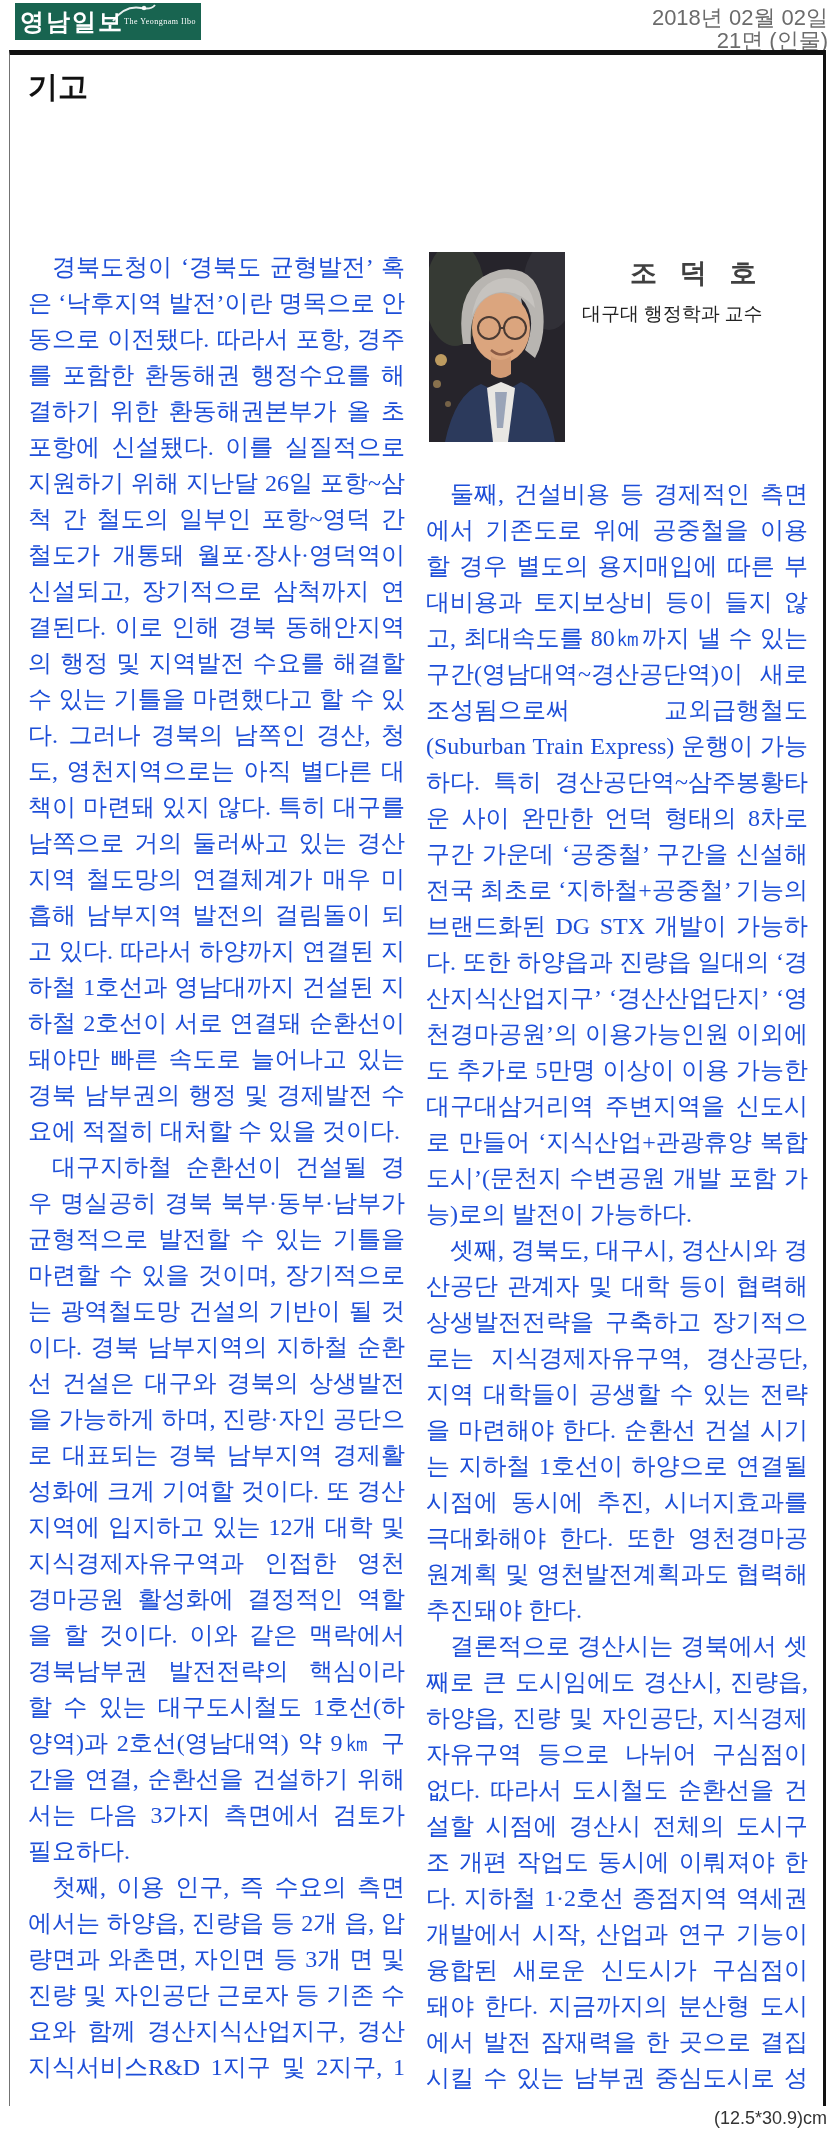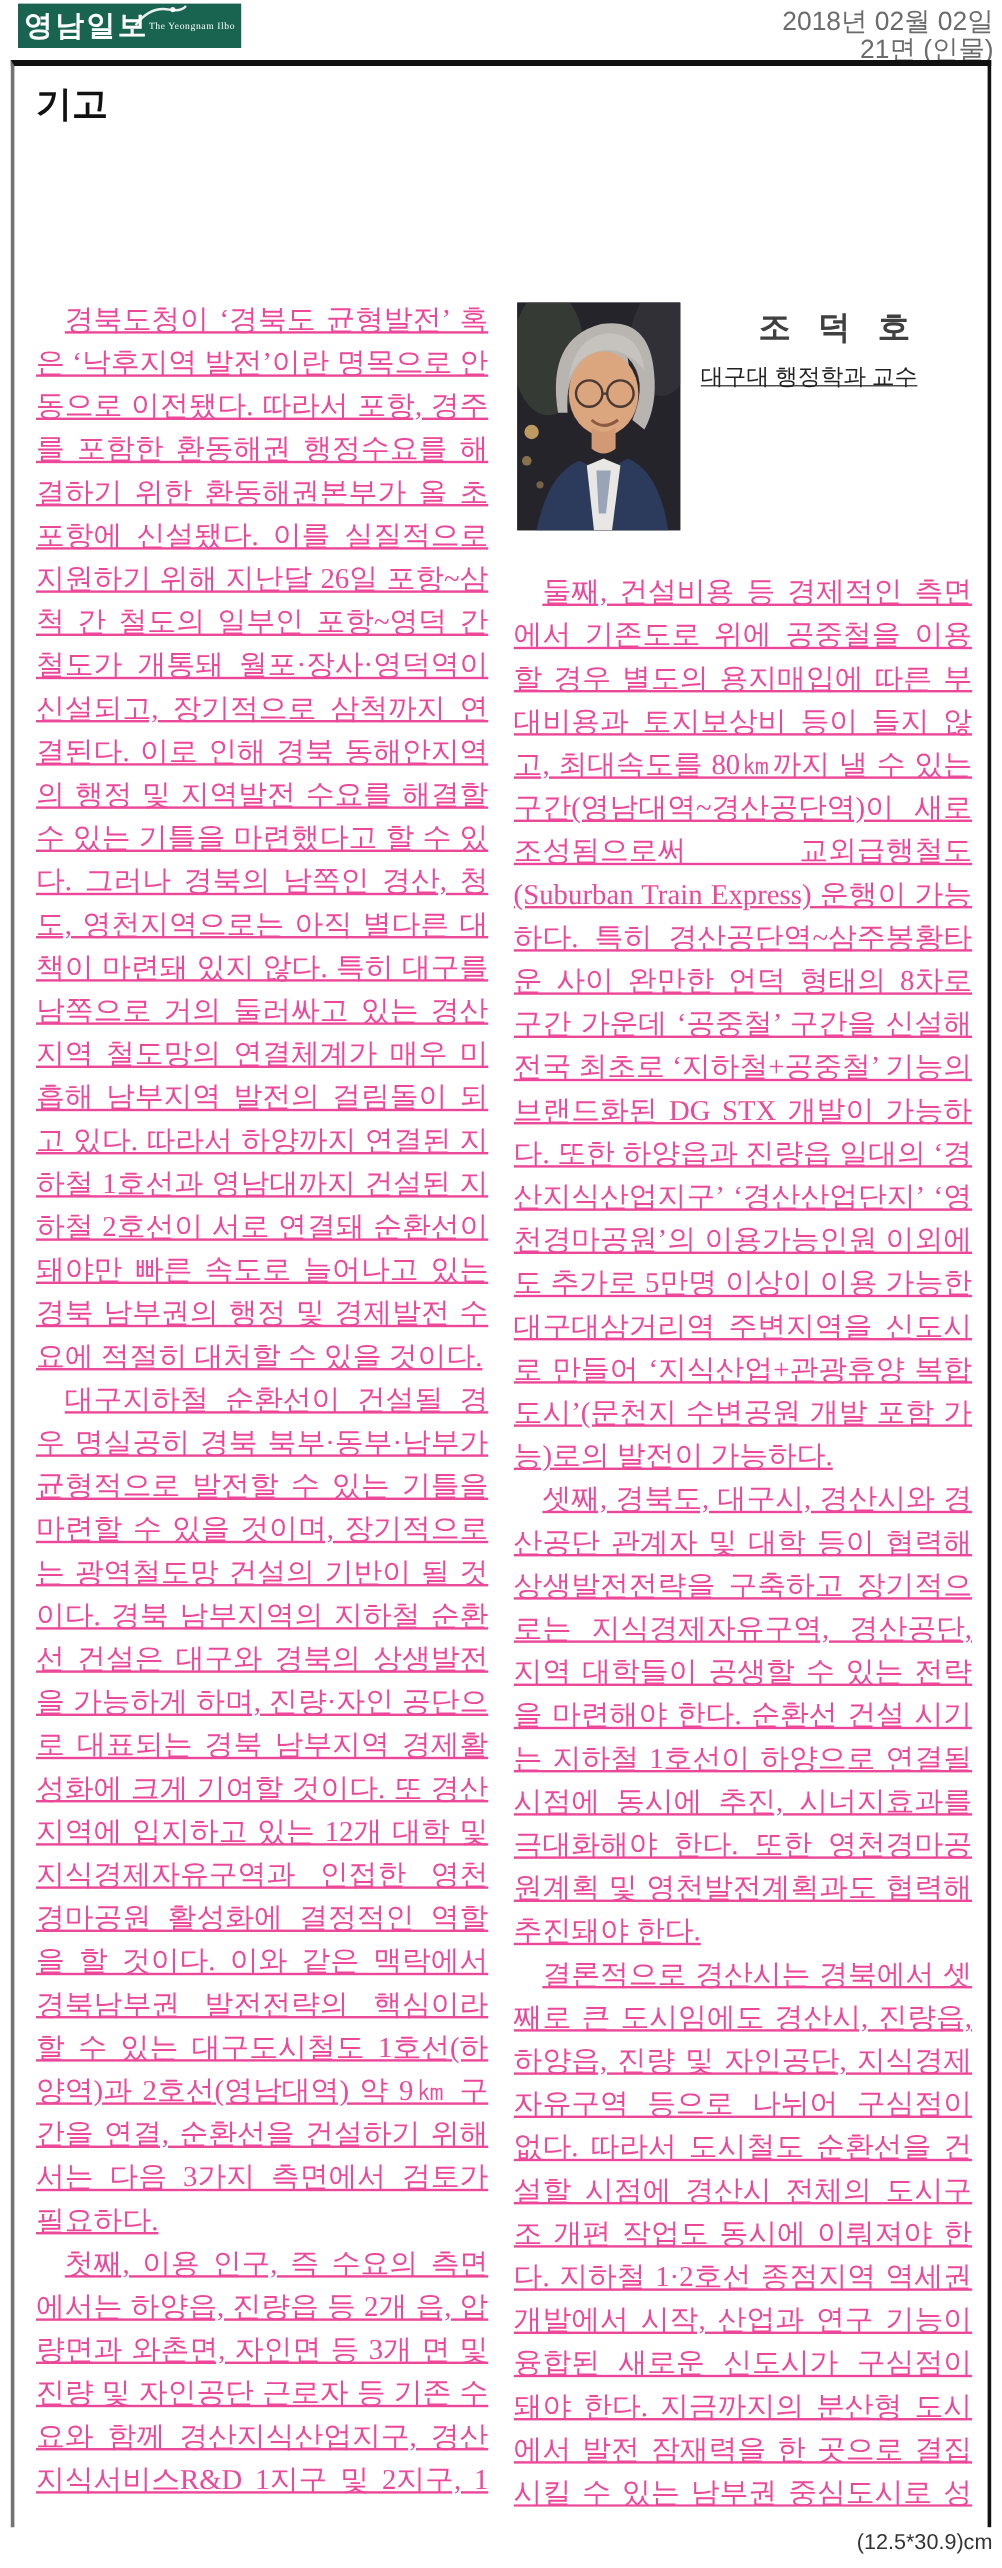--- a/index.html
+++ b/index.html
@@ -24,21 +24,21 @@
   }
   .logo-swoosh { position:absolute; left:96px; top:0px; pointer-events:none; }
   .dateblock {
     position:absolute; right:7px; top:6px; text-align:right;
     font-family:"Liberation Sans", sans-serif; font-size:22px; line-height:23px; color:#6b6b6b;
   }
   
   .article-box {
     position:absolute; left:9px; top:50px; width:817px; height:2056px;
     box-sizing:border-box;
-    border-top:5px solid #111111; border-left:3px solid #737373; border-right:3px solid #111111;
+    border-top:5px solid #111111; border-left:1px solid #737373; border-right:3px solid #111111;
   }
   .section-label {
     position:absolute; left:18px; top:12px;
     font-family:"Liberation Sans", sans-serif; font-weight:700; font-size:30px; color:#111;
   }
   .headline {
     position:absolute; left:0; right:0; top:68px; margin:0; text-align:center;
     font-family:"Liberation Serif", serif; font-weight:700; font-size:47px;
     letter-spacing:1px; color:#0d0d0d;
   }
@@ -48,26 +48,26 @@
     overflow:hidden; background:#26242b;
   }
   .author-photo svg { display:block; width:136px; height:190px; }
   .author-name {
     position:absolute; left:572px; top:200px;
     font-family:"Liberation Serif", serif; font-weight:700; font-size:27px;
     letter-spacing:8px; color:#404040;margin-left:48px;
   }
   .author-title {
     position:absolute; left:572px; top:246px;
-    font-family:"Liberation Serif", serif; font-size:19px; color:#222;text-decoration:underline;
+    font-family:"Liberation Serif", serif; font-size:19px; color:#222;
   }
   
   .col {
     position:absolute; overflow:hidden;
-    font-size:24px; line-height:36px; text-align:justify; color:#ec4899;text-decoration:underline;
+    font-size:24px; line-height:36px; text-align:justify; color:#1d4ed8;
   }
   .col-left  { left:18px;  top:194px; width:377px; height:1840px; }
   .col-right { left:416px; top:421px; width:382px; height:1613px; }
   .col p { margin:0; text-indent:24px; }
   .col p.no-indent { text-indent:0; }
   
   .size-note {
     position:absolute; right:8px; top:2108px;
     font-family:"Liberation Sans", sans-serif; font-size:18px; color:#333;
   }

